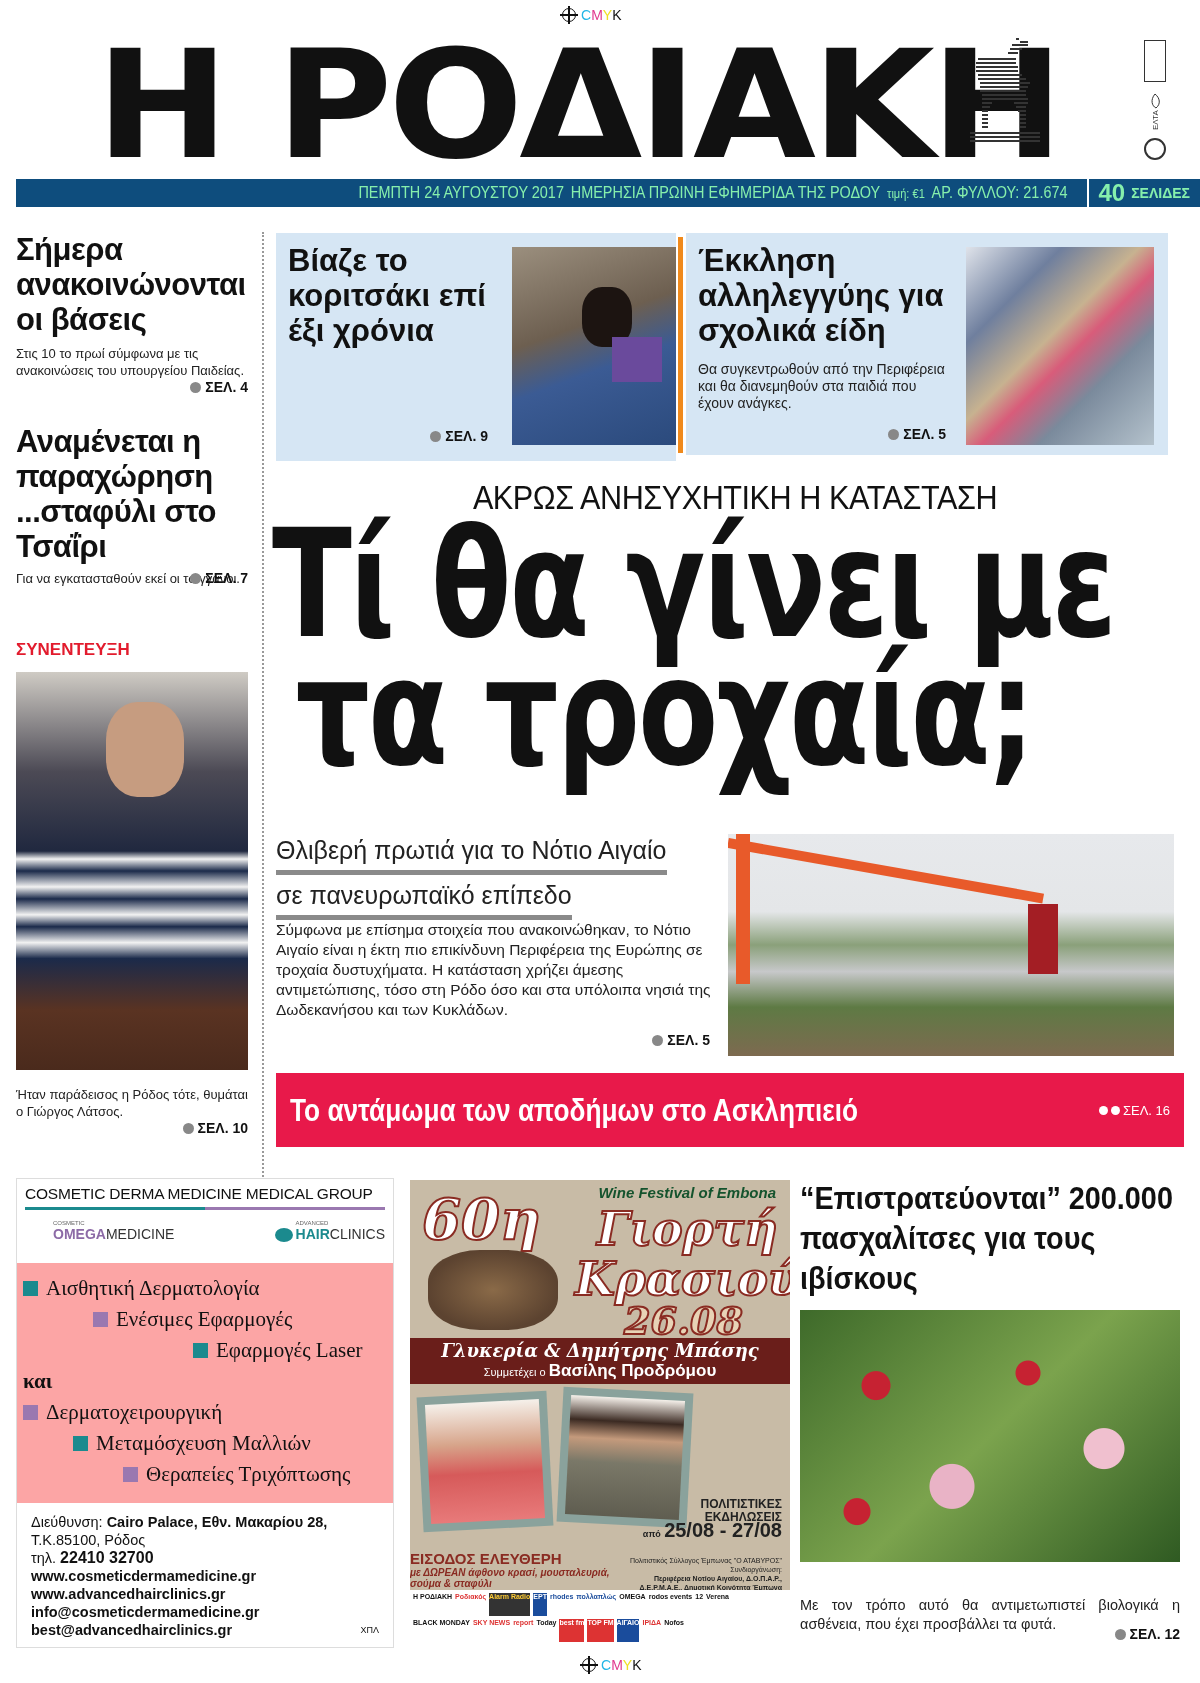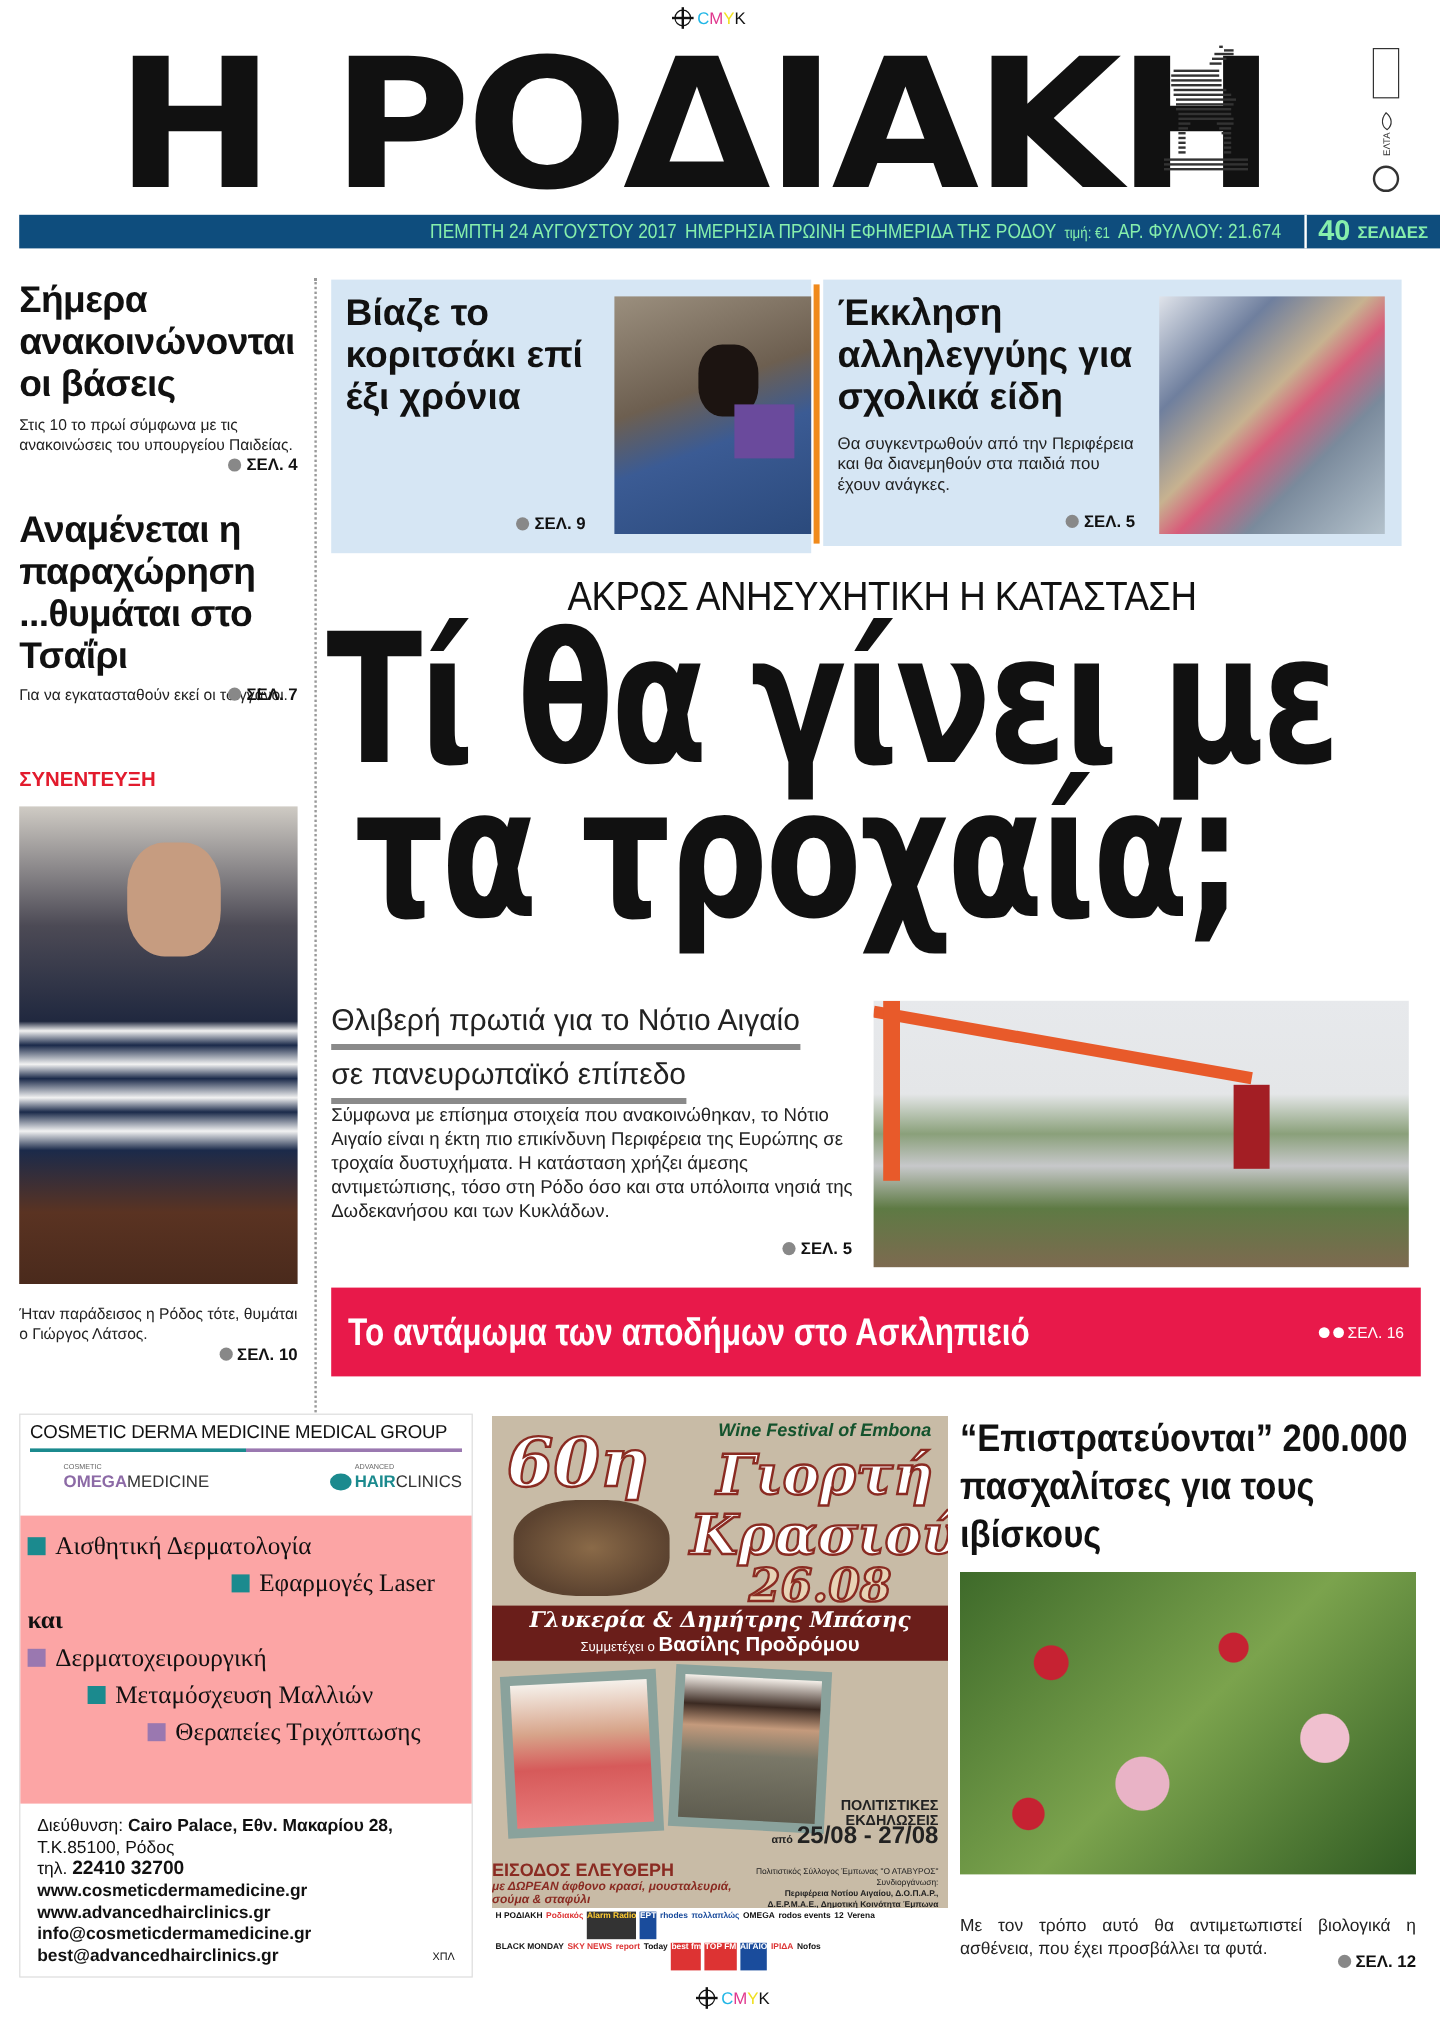--- a/index.html
+++ b/index.html
@@ -127,21 +127,21 @@
 <div class="abs left-col" style="top:232px;">
   <div class="h-left">Σήμερα ανακοινώνονται οι βάσεις</div>
   <div class="blurb" style="margin-top:8px;">Στις 10 το πρωί σύμφωνα με τις ανακοινώσεις του υπουργείου Παιδείας.</div>
   <div class="sel">
       <span class="dot"></span>
       <span>ΣΕΛ. 4</span>
     </div>
 </div>
 
 <div class="abs left-col" style="top:424px;">
-  <div class="h-left">Αναμένεται η παραχώρηση ...θυμάται στο Τσαΐρι</div>
+  <div class="h-left">Αναμένεται η παραχώρηση ...σταφύλι στο Τσαΐρι</div>
   <div class="blurb" style="margin-top:6px;">Για να εγκατασταθούν εκεί οι τσιγγάνοι.</div>
   <div class="sel" style="margin-top:-17px;">
       <span class="dot"></span>
       <span>ΣΕΛ. 7</span>
     </div>
 </div>
 
 <div class="abs left-col" style="top:640px;">
   <div style="color:#e21b2d;font-weight:bold;font-size:17px;">ΣΥΝΕΝΤΕΥΞΗ</div>
   <div class="photo" style="margin-top:12px;width:232px;height:398px;background:linear-gradient(180deg,#cfcbc4 0,#4c4a55 25%,#20283f 45%,#f2f2f2 47%,#1b2a4a 50%,#f2f2f2 54%,#1b2a4a 57%,#f2f2f2 61%,#1b2a4a 64%,#f2f2f2 68%,#1b2a4a 72%,#5a3322 85%,#4a2a1c 100%);position:relative;">
@@ -219,20 +219,24 @@
           <div class="sm">ADVANCED</div>
           <div class="big"><span style="color:#1b8a8e;">HAIR</span><span style="font-weight:normal;color:#333;">CLINICS</span></div>
         </div>
       </div>
     </div>
   </div>
   <div class="services">
     <div class="svc">
         <span class="sq" style="background:#1b8a8e;"></span>
         <span>Αισθητική Δερματολογία</span>
+      </div>
+    <div class="svc" style="padding-left:70px;">
+        <span class="sq" style="background:#9a78b0;"></span>
+        <span>Ενέσιμες Εφαρμογές</span>
       </div>
     <div class="svc" style="padding-left:170px;">
         <span class="sq" style="background:#1b8a8e;"></span>
         <span>Εφαρμογές Laser</span>
       </div>
     <div class="svc" style="font-weight:bold;">και</div>
     <div class="svc">
         <span class="sq" style="background:#9a78b0;"></span>
         <span>Δερματοχειρουργική</span>
       </div>

